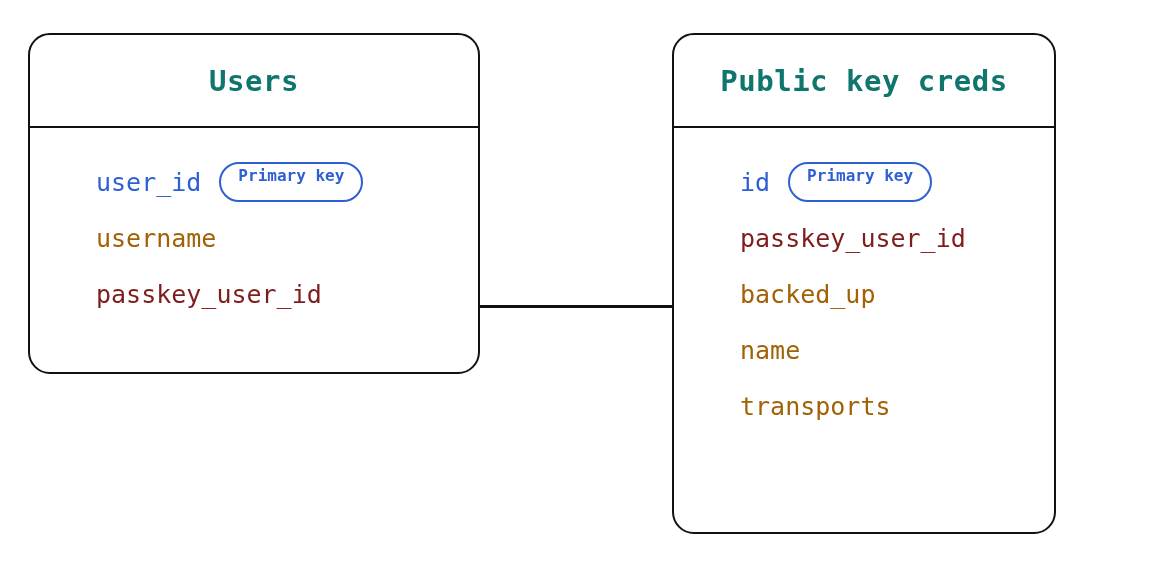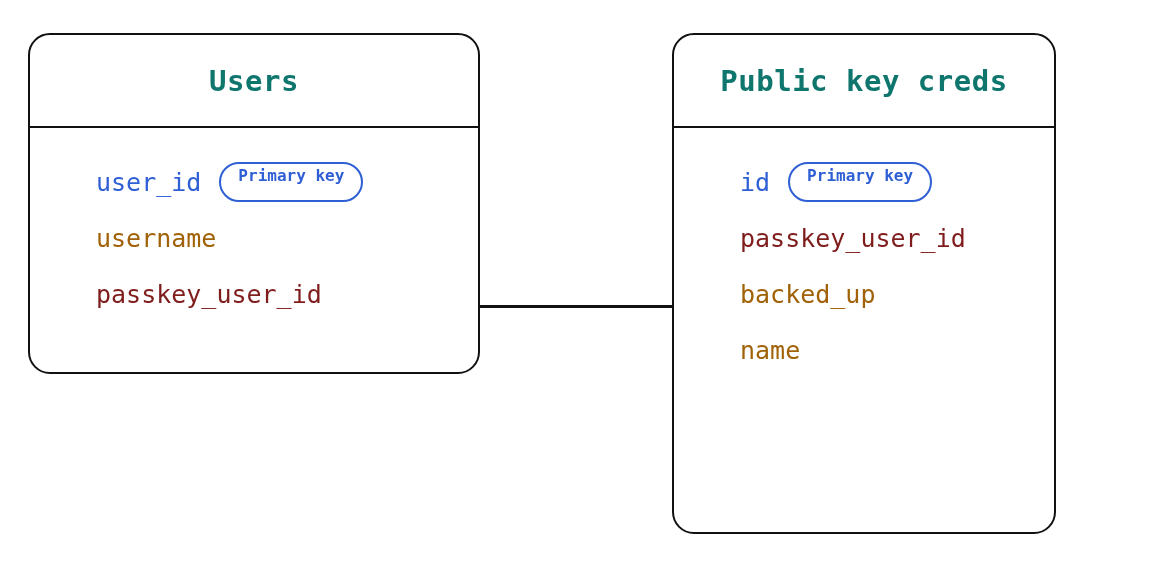--- a/index.html
+++ b/index.html
@@ -134,17 +134,20 @@
       </div>
 
       <div class="field-row">
         <span class="field-name">backed_up</span>
       </div>
 
       <div class="field-row">
         <span class="field-name">name</span>
       </div>
 
+      <div class="field-row">
+        <span class="field-name">transports</span>
+      </div>
 
     </div>
   </div>
 
 </div>
 
 </body></html>

